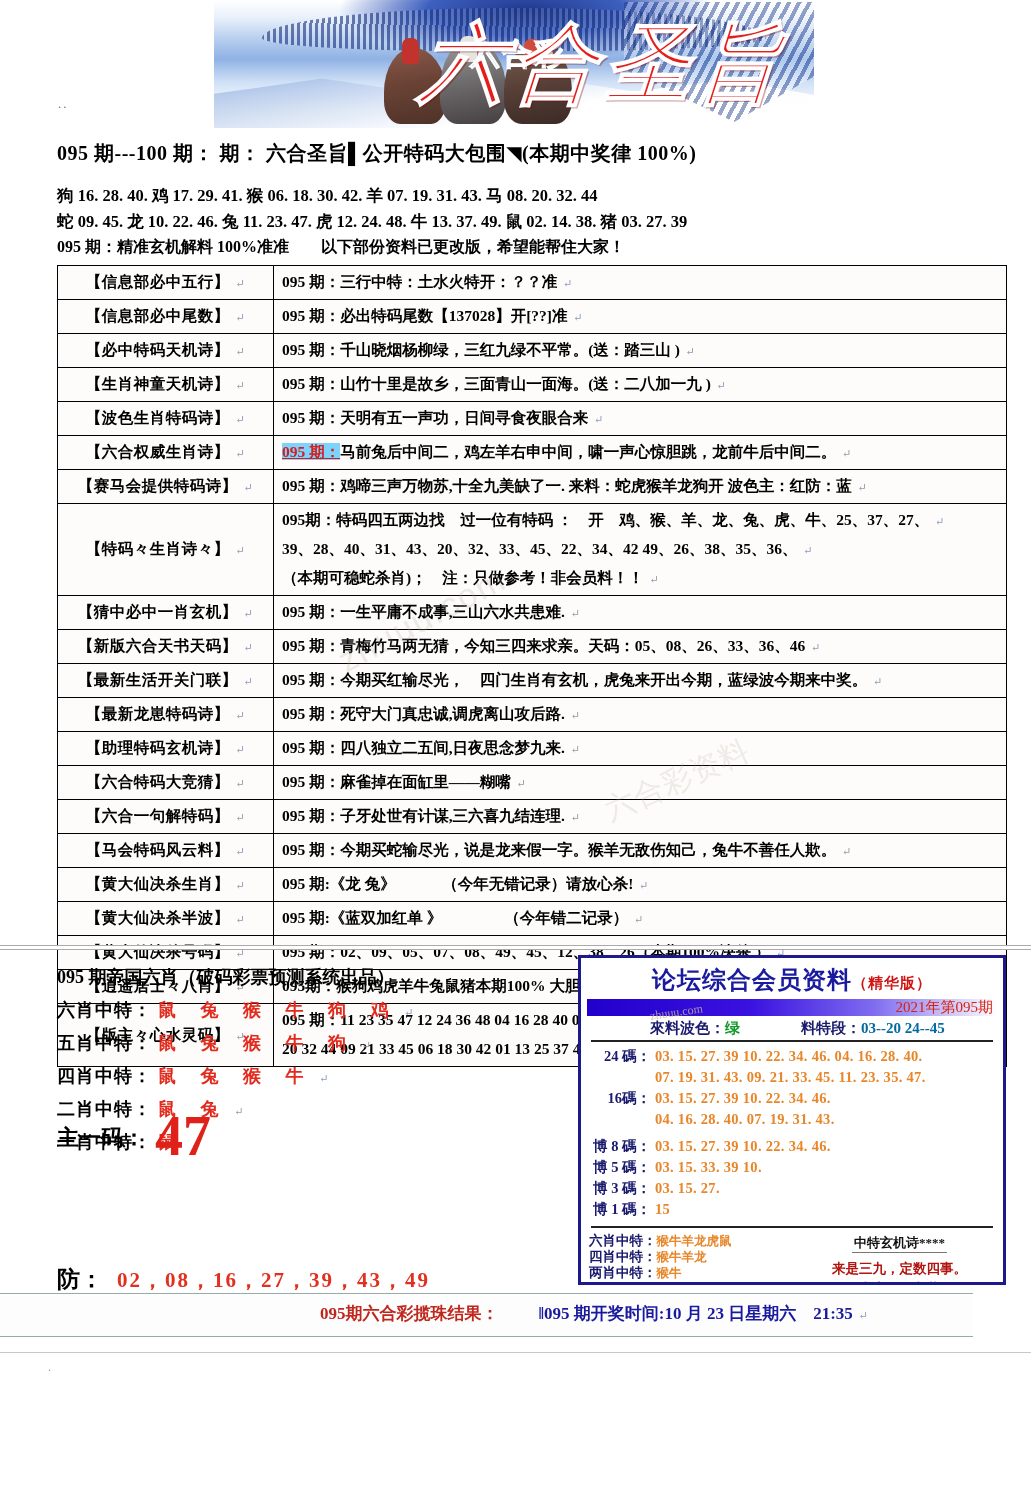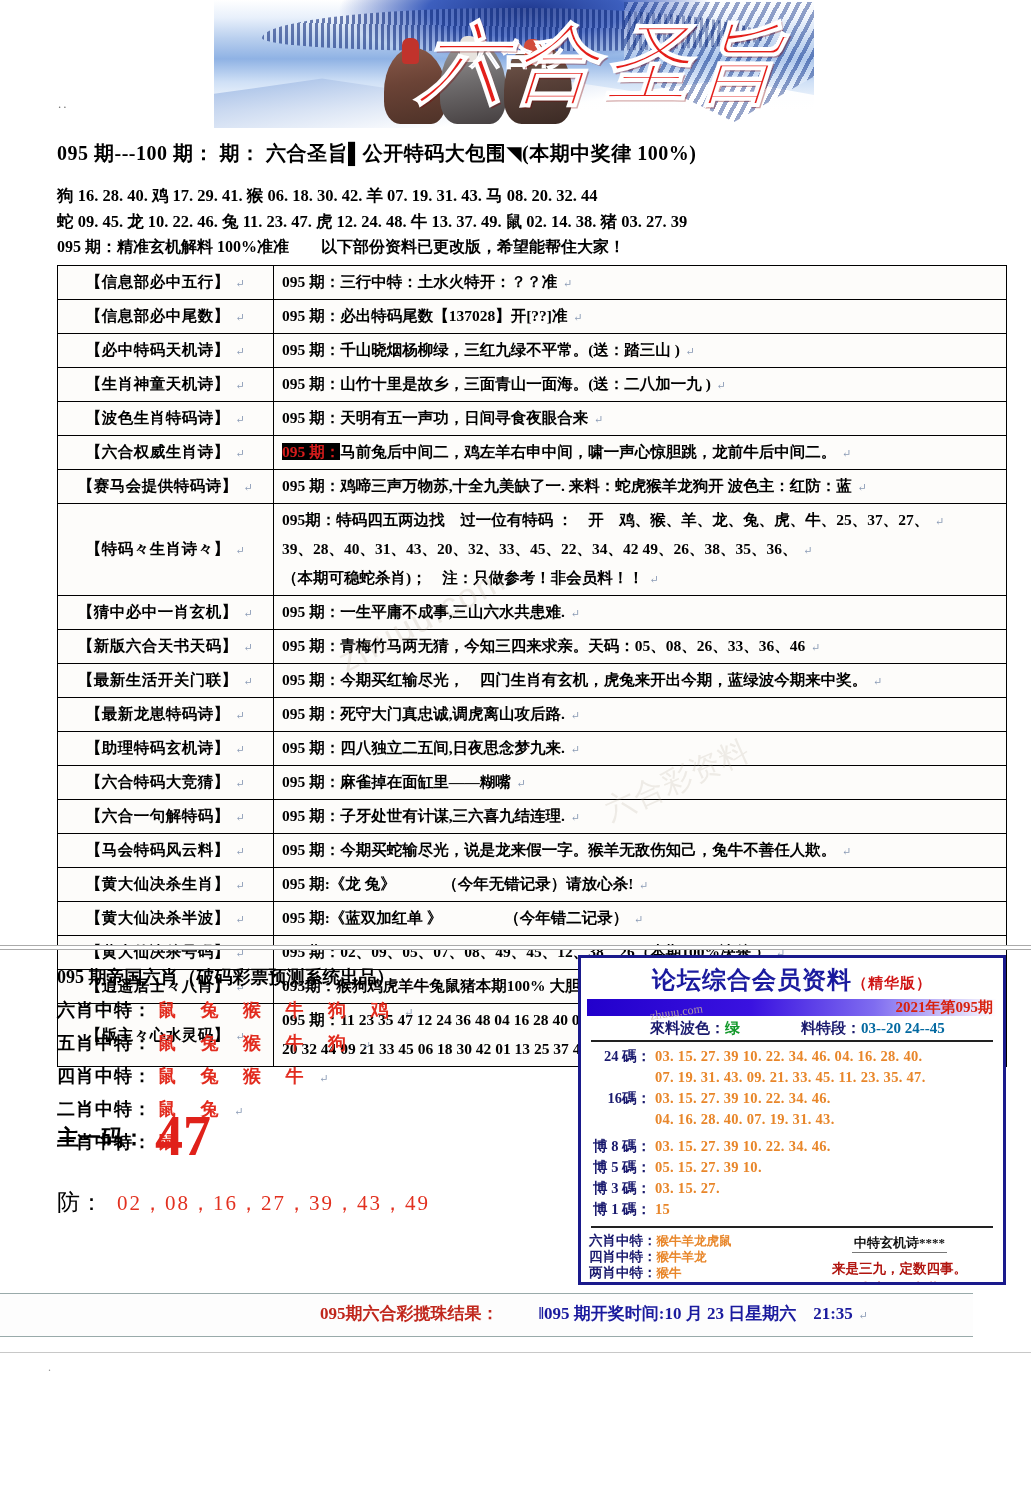--- a/index.html
+++ b/index.html
@@ -112,21 +112,21 @@
     text-align:center;
     letter-spacing:.5px;
     background:#fdfcfa;
     font-size:15.5px;
   }
   .tbl td.v{
     padding-left:8px;
     background:#fdfcfa;
   }
   .pilcrow{color:#8a9ab5;font-size:11px;font-weight:normal;padding-left:6px;}
-  .redper{color:#d61c1c;background:#000000;}
+  .redper{color:#d61c1c;background:#7dd3fc;text-decoration:underline;}
   .vline{display:block;line-height:27px;}
   .noclip{position:relative;}
   .noclip .vline{overflow:visible;}
 
   
   .hr-main{
     position:absolute;left:0;top:945px;width:1031px;height:3px;
     border-top:1px solid #aaa;border-bottom:1px solid #aaa;background:#fff;
   }
 
@@ -139,21 +139,21 @@
   .pred-row .lbl{letter-spacing:1px;}
   .pred-row .zd{color:#e22b1e;letter-spacing:10px;margin-left:6px;}
   .main-code{
     position:absolute;left:57px;top:1116px;font-size:22px;font-weight:bold;
   }
   .main-code .big{
     color:#e0211a;font-size:56px;font-weight:bold;line-height:40px;
     vertical-align:-10px;margin-left:10px;letter-spacing:0;
   }
   .fang{
-    position:absolute;left:57px;top:1187px;font-size:23px;font-weight:normal;
+    position:absolute;left:57px;top:1264px;font-size:23px;font-weight:bold;
     white-space:nowrap;
     text-align:right;
   }
   .fang .nums{color:#e2301f;font-size:21px;margin-left:14px;letter-spacing:2px;}
 
   
   .box{
     position:absolute;left:578px;top:955px;width:428px;height:330px;
     border:3px solid #1a1a8c;background:#ffffff;box-sizing:border-box;
     overflow:hidden;
@@ -162,21 +162,21 @@
     text-align:center;margin-top:6px;
     font-size:24px;font-weight:bold;color:#1a1a9e;letter-spacing:1px;
     white-space:nowrap;
   }
   .box-title .ed{color:#d01515;font-size:15px;}
   .bar{
     position:relative;margin:3px 6px 0 6px;height:17px;
     background:linear-gradient(90deg,#2200cc 0%,#3a12e0 40%,#7f6cf0 70%,#ffffff 100%);
   }
   .bar .issue{
-    position:absolute;right:4px;top:-1px;color:#d8220f;font-size:15px;font-weight:bold;
+    position:absolute;right:4px;top:-1px;color:#d8220f;font-size:15px;font-weight:normal;
     white-space:nowrap;
   }
   .row2{
     display:flex;margin:3px 8px 0 8px;font-size:15px;font-weight:bold;color:#1a1a6e;
   }
   .row2 .c1{width:212px;text-align:center;white-space:nowrap;}
   .row2 .c2{flex:1;white-space:nowrap;}
   .row2 .green{color:#12992a;}
   .row2 .orange{color:#0369a1;}
   .rule{height:2px;background:#222;margin:2px 10px 4px 10px;}
@@ -433,21 +433,21 @@
   <div class="rule"></div>
   <div class="codes" id="box-codes">
       <div><span class="lab">24 碼：</span><span class="num"> 03. 15. 27. 39  10. 22. 34. 46. 04. 16. 28. 40.</span></div>
       <div><span class="ind"></span><span class="num"> 07. 19. 31. 43. 09. 21. 33. 45. 11. 23. 35. 47.</span></div>
       <div><span class="lab">16碼：</span><span class="num"> 03. 15. 27. 39  10. 22. 34. 46.</span></div>
       <div><span class="ind"></span><span class="num"> 04. 16. 28. 40. 07. 19. 31. 43.</span></div>
     </div>
   <div style="height:6px"></div>
   <div class="codes" id="box-bo">
       <div><span class="lab">博 8 碼：</span><span class="num"> 03. 15. 27. 39  10. 22. 34. 46.</span></div>
-      <div><span class="lab">博 5 碼：</span><span class="num"> 05. 15. 27. 39  10.</span></div>
+      <div><span class="lab">博 5 碼：</span><span class="num"> 03. 15. 33. 39  10.</span></div>
       <div><span class="lab">博 3 碼：</span><span class="num"> 03. 15. 27.</span></div>
       <div><span class="lab">博 1 碼：</span><span class="num"> 15</span></div>
     </div>
   <div class="rule2"></div>
   <div class="bottom-cols">
     <div class="bc-left" id="box-zodiacs">
         <div><span>六肖中特：</span><span class="xs">猴牛羊龙虎鼠</span></div>
         <div><span>四肖中特：</span><span class="xs">猴牛羊龙</span></div>
         <div><span>两肖中特：</span><span class="xs">猴牛</span></div>
       </div>

